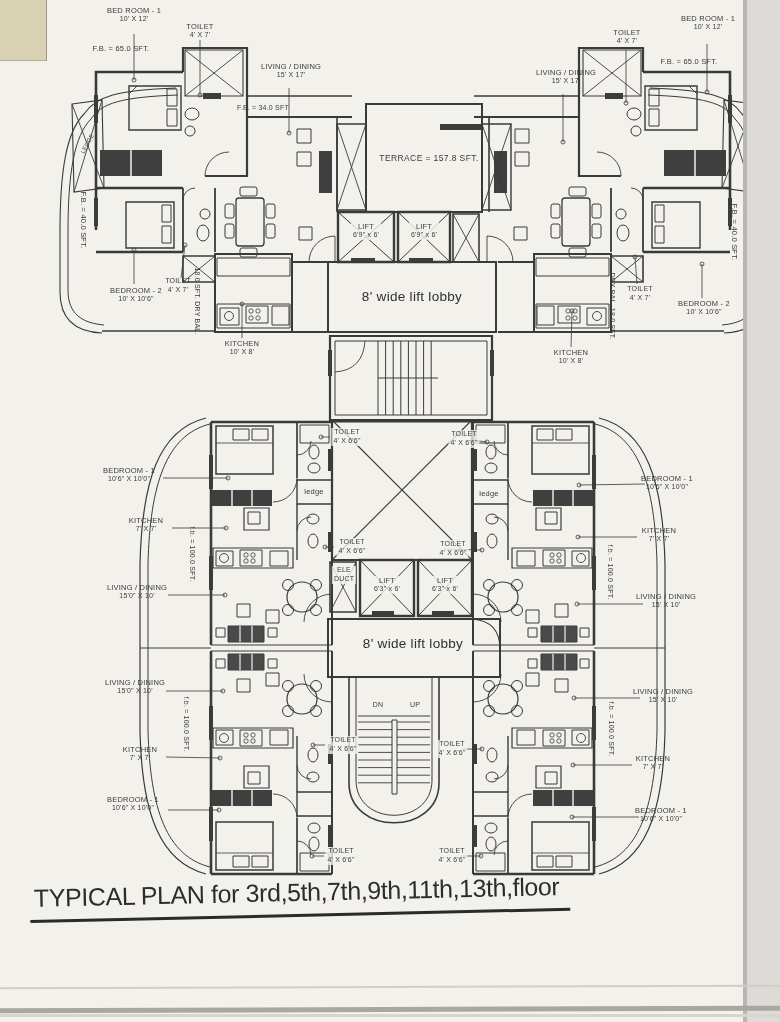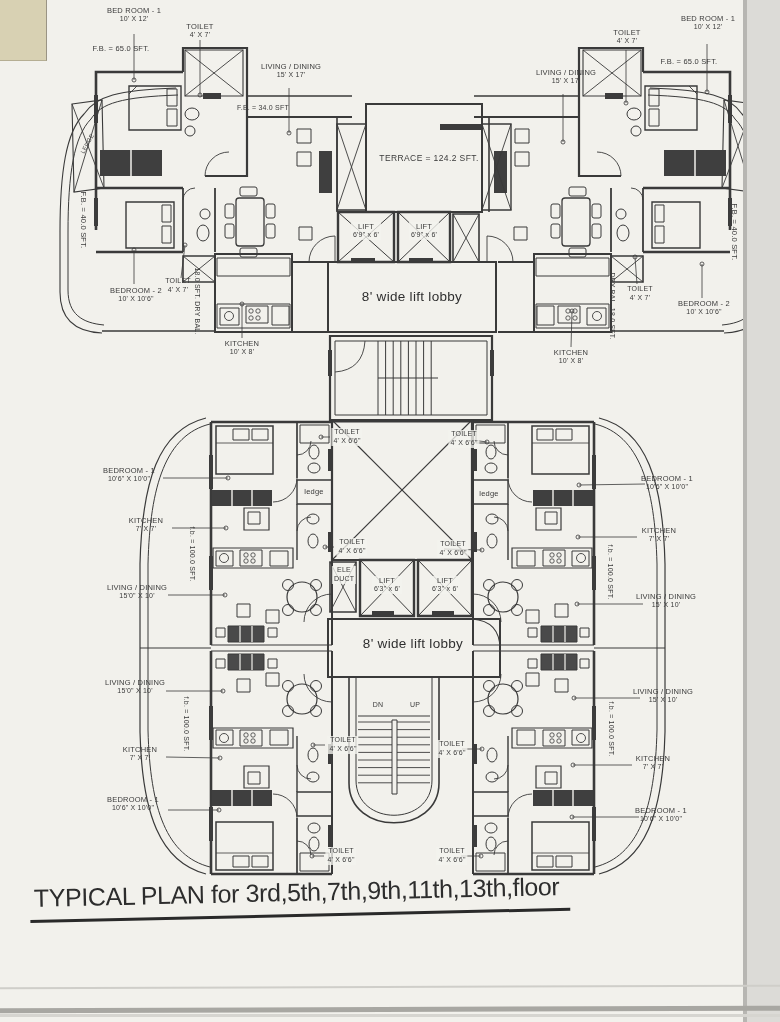--- a/index.html
+++ b/index.html
@@ -385,21 +385,21 @@
 
   <div class="lbl" style="left:134px;top:6px"><span>BED ROOM - 1</span><span class="sz">10' X 12'</span></div>
   <div class="lbl" style="left:200px;top:22px"><span>TOILET</span><span class="sz">4' X 7'</span></div>
   <div class="lbl" style="left:121px;top:44px">F.B. = 65.0 SFT.</div>
   <div class="lbl" style="left:291px;top:62px"><span>LIVING / DINING</span><span class="sz">15' X 17'</span></div>
   <div class="lbl small" style="left:263px;top:104px">F.B. = 34.0 SFT</div>
   <div class="lbl" style="left:627px;top:28px"><span>TOILET</span><span class="sz">4' X 7'</span></div>
   <div class="lbl" style="left:708px;top:14px"><span>BED ROOM - 1</span><span class="sz">10' X 12'</span></div>
   <div class="lbl" style="left:689px;top:57px">F.B. = 65.0 SFT.</div>
   <div class="lbl" style="left:566px;top:68px"><span>LIVING / DINING</span><span class="sz">15' X 17'</span></div>
-  <div class="lbl big" style="left:429px;top:153px">TERRACE = 124.2 SFT.</div>
+  <div class="lbl big" style="left:429px;top:153px">TERRACE = 157.8 SFT.</div>
   <div class="lbl boxtxt" style="left:366px;top:222px"><span>LIFT</span><span class="sz">6'9" x 6'</span></div>
   <div class="lbl boxtxt" style="left:424px;top:222px"><span>LIFT</span><span class="sz">6'9" x 6'</span></div>
   <div class="lbl lobby" style="left:412px;top:289px">8' wide lift lobby</div>
   <div class="lbl" style="left:136px;top:286px"><span>BEDROOM - 2</span><span class="sz">10' X 10'6"</span></div>
   <div class="lbl small" style="left:178px;top:277px"><span>TOILET</span><span class="sz">4' X 7'</span></div>
   <div class="lbl vert small" style="left:197px;top:301px">18.0 SFT. DRY BAL.</div>
   <div class="lbl" style="left:242px;top:339px"><span>KITCHEN</span><span class="sz">10' X 8'</span></div>
   <div class="lbl vert" style="left:83px;top:220px">F.B. = 40.0 SFT.</div>
   <div class="lbl diag" style="left:88px;top:144px">LEDGE</div>
   <div class="lbl" style="left:571px;top:348px"><span>KITCHEN</span><span class="sz">10' X 8'</span></div>

